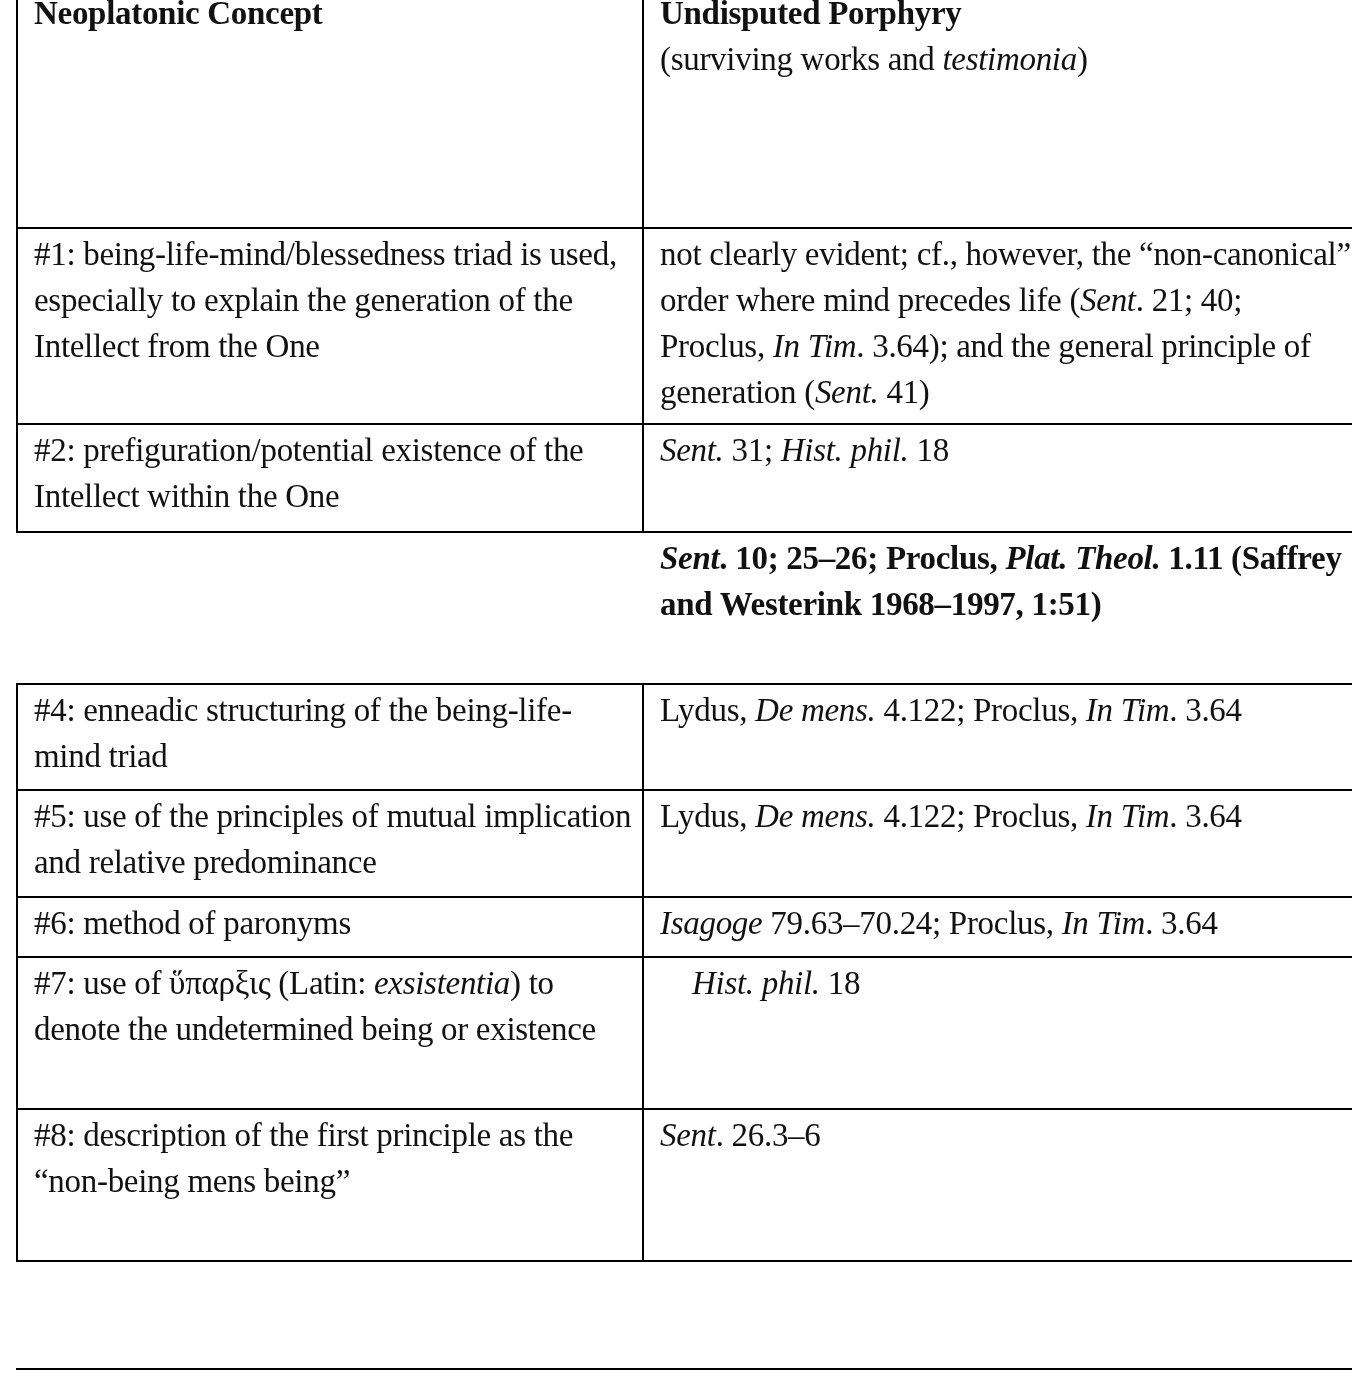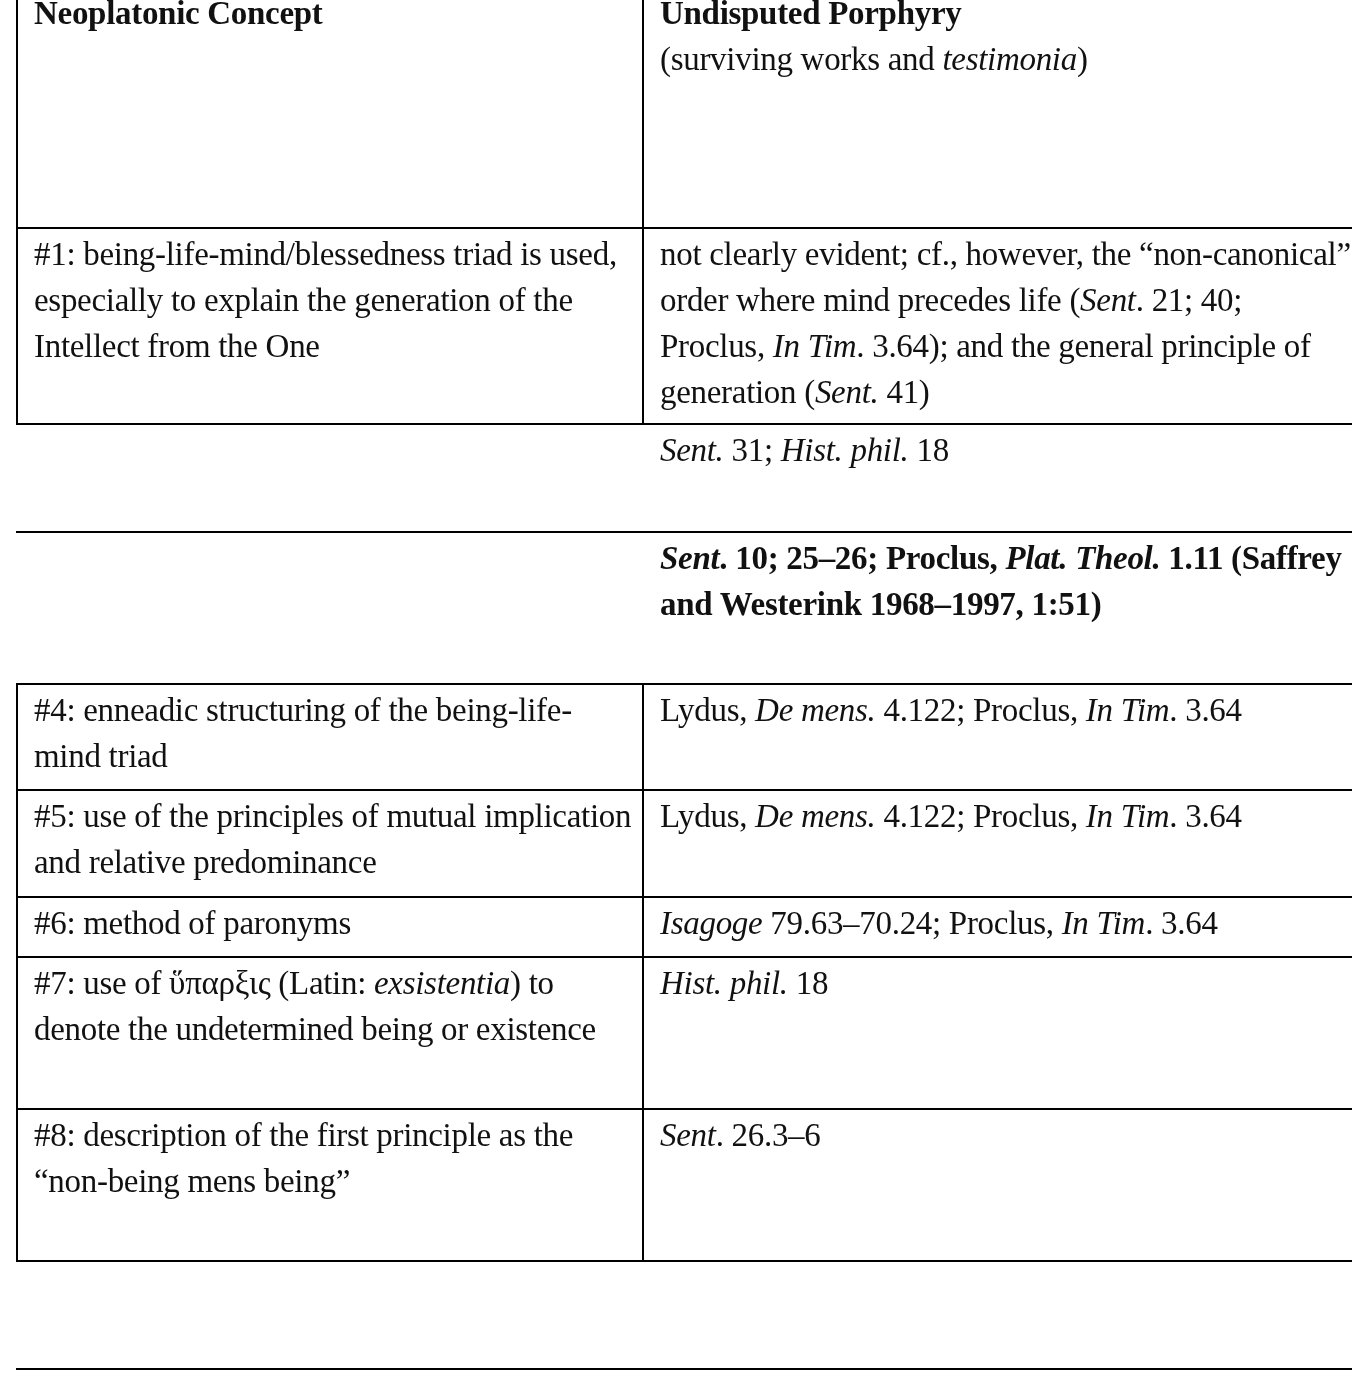--- a/index.html
+++ b/index.html
@@ -35,20 +35,23 @@
   <div id="rows">
       <div class="row" style="top: 235px; height: 196px;">
         <div class="col-left">
           <div class="cell-text" style="top: 2px;"><span>#1: being-life-mind/blessedness triad is used, especially to explain the genera­tion of the Intellect from the One</span></div>
         </div>
         <div class="col-right">
           <div class="cell-text" style="top: 2px;"><span>not clearly evident; cf., however, the “non-canonical” order where mind precedes life (</span><span class="it">Sent</span><span>. 21; 40; Proclus, </span><span class="it">In Tim</span><span>. 3.64); and the general principle of generation (</span><span class="it">Sent.</span><span> 41)</span></div>
         </div>
       </div>
       <div class="row" style="top: 431px; height: 108px;">
+        <div class="col-left">
+          <div class="cell-text" style="top: 2px;"><span>#2: prefiguration/potential existence of the Intellect within the One</span></div>
+        </div>
         <div class="col-right">
           <div class="cell-text" style="top: 2px;"><span class="it">Sent.</span><span> 31; </span><span class="it">Hist. phil.</span><span> 18</span></div>
         </div>
       </div>
       <div class="row" style="top: 539px; height: 152px;">
         <div class="col-right">
           <div class="cell-text" style="top: 2px; font-weight: bold;"><span class="it">Sent</span><span>. 10; 25–26; Proclus, </span><span class="it">Plat. Theol.</span><span> 1.11 (Saf­frey and Westerink 1968–1997, 1:51)</span></div>
         </div>
       </div>
       <div class="row" style="top: 691px; height: 106px;">
@@ -73,21 +76,21 @@
         </div>
         <div class="col-right">
           <div class="cell-text" style="top: 2px;"><span class="it">Isagoge</span><span> 79.63–70.24; Proclus, </span><span class="it">In Tim</span><span>. 3.64</span></div>
         </div>
       </div>
       <div class="row" style="top: 964px; height: 152px;">
         <div class="col-left">
           <div class="cell-text" style="top: 2px;"><span>#7: use of ὕπαρξις (Latin: </span><span class="it">exsistentia</span><span>) to denote the undetermined being or existence</span></div>
         </div>
         <div class="col-right">
-          <div class="cell-text" style="top: 2px;"><span class="it">Hist. phil.</span><span> 18</span></div>
+          <div class="cell-text" style="top: 2px; margin-left: 32px;"><span class="it">Hist. phil.</span><span> 18</span></div>
         </div>
       </div>
       <div class="row" style="top: 1116px; height: 152px;">
         <div class="col-left">
           <div class="cell-text" style="top: 2px;"><span>#8: description of the first principle as the “non-being mens being”</span></div>
         </div>
         <div class="col-right">
           <div class="cell-text" style="top: 2px;"><span class="it">Sent</span><span>. 26.3–6</span></div>
         </div>
       </div>

